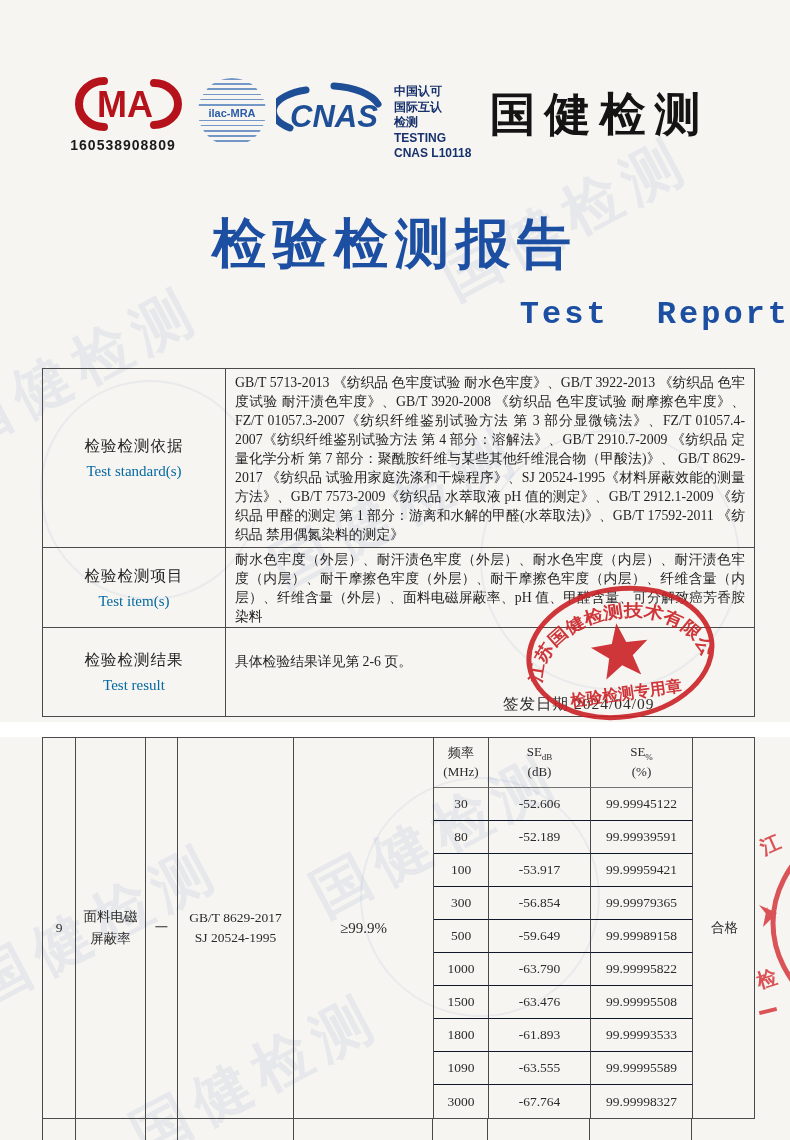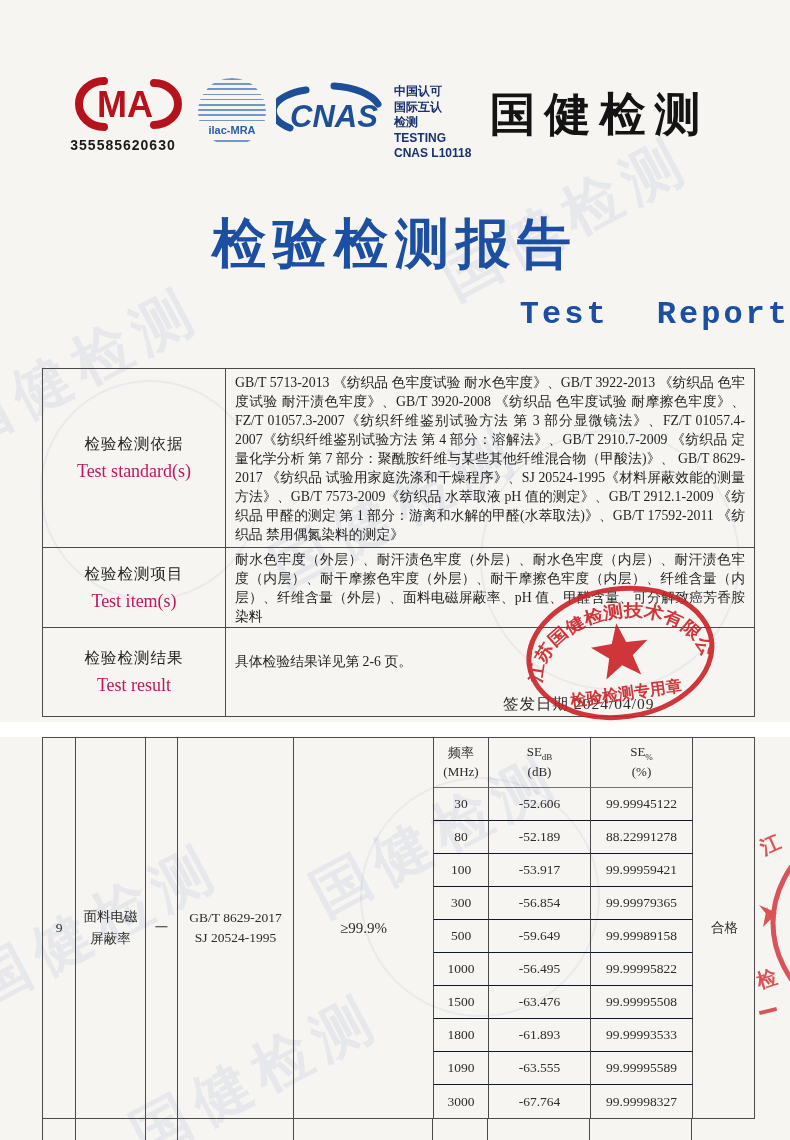--- a/index.html
+++ b/index.html
@@ -15,21 +15,21 @@
         font-family:"DejaVu Sans", sans-serif; }
   .wm-ring { position:absolute; border:2px solid rgba(125,155,205,0.12); border-radius:50%; }
 
   
   .logo-row { position:absolute; top:76px; left:62px; display:flex; align-items:flex-start; }
   .cma-block { text-align:center; }
   .cma-num { font-family:"Liberation Sans", sans-serif; font-size:14px; font-weight:bold; color:#1a1a1a; letter-spacing:1px; margin-top:1px; }
   .ilac { position:relative; width:68px; height:68px; border-radius:50%; margin:2px 10px 0 14px;
           background:repeating-linear-gradient(180deg, rgba(70,120,185,.75) 0 1.6px, rgba(247,245,241,0) 1.6px 5.2px);
           }
-  .ilac-label { position:absolute; top:45px; left:0; width:100%; text-align:center; background:#f7f5f1;
+  .ilac-label { position:absolute; top:28px; left:0; width:100%; text-align:center; background:#f7f5f1;
           font-family:"Liberation Sans", sans-serif; font-size:11px; font-weight:bold; color:#2a5ca8; padding:1px 0; }
   .cnas-block { margin-top:6px; }
   .accred { margin:8px 0 0 6px; font-family:"Liberation Sans", sans-serif; font-size:12px; line-height:1.3;
             color:#17316e; font-weight:bold; }
   .company { font-family:"DejaVu Sans", sans-serif; font-size:46px; font-weight:900; color:#141414;
              letter-spacing:9px; margin:8px 0 0 18px; }
 
   
   .title-cn { position:absolute; top:208px; left:0; width:100%; text-align:center;
               font-size:54px; font-weight:bold; color:#1c4fa1; letter-spacing:7px; }
@@ -37,21 +37,21 @@
               font-family:"Liberation Mono", monospace; font-size:32px; font-weight:bold;
               color:#1c4fa1; letter-spacing:3px; word-spacing:26px; }
 
   
   .table1 { position:absolute; left:42px; top:368px; width:713px; border:1px solid #4a4a4a; background:transparent; }
   .t1-row { display:flex; border-bottom:1px solid #4a4a4a; }
   .t1-row:last-child { border-bottom:none; }
   .t1-label { width:183px; border-right:1px solid #4a4a4a; display:flex; flex-direction:column;
               justify-content:center; align-items:center; text-align:center; gap:6px; }
   .t1-label .cn { font-size:15.5px; color:#1f1f1f; letter-spacing:1px; }
-  .t1-label .en { font-size:18px; color:#be185d;font-family:Liberation Serif, serif; }
+  .t1-label .en { font-size:15px; color:#0369a1;font-family:Liberation Serif, serif; }
   .t1-content { flex:1; padding:5px 9px; font-size:13.8px; line-height:19px; color:#1f1f1f;
                 text-align:justify; display:flex; align-items:center; }
   .t1-content p { width:100%; }
   .h-standards { height:179px; }
   .h-items { height:80px; }
   .h-result { height:88px; }
   .h-result .t1-content { align-items:flex-start; padding-top:24px; }
 
   .issue-date { position:absolute; left:503px; top:694px; font-size:15.5px; color:#2b2b2b; letter-spacing:1px; z-index:2; }
 
@@ -91,21 +91,21 @@
     <div class="wm-ring" style="left:40px; top:380px; width:220px; height:220px;"></div>
     <div class="wm-ring" style="left:480px; top:430px; width:260px; height:260px;"></div>
 
     <div class="logo-row">
       <div class="cma-block">
         <svg width="122" height="56" viewBox="0 0 122 56">
           <path d="M 42,5 A 25,23 0 1 0 42,51" fill="none" stroke="#b5121b" stroke-width="8" stroke-linecap="round"></path>
           <path d="M 92,7 A 24,21 0 0 1 92,49" fill="none" stroke="#b5121b" stroke-width="8" stroke-linecap="round"></path>
           <text x="63" y="41" text-anchor="middle" font-family="Liberation Sans, sans-serif" font-size="36" font-weight="bold" fill="#b5121b">MA</text>
         </svg>
-        <div class="cma-num">355585620630</div>
+        <div class="cma-num">160538908809</div>
       </div>
       <div class="ilac">
         <div class="ilac-label">ilac-MRA</div>
       </div>
       <div class="cnas-block">
         <svg width="112" height="58" viewBox="0 0 112 58">
           <path d="M 30,8 A 46,22 0 0 0 14,46" fill="none" stroke="#1d4e96" stroke-width="7" stroke-linecap="round"></path>
           <path d="M 58,4 A 52,26 0 0 1 102,22" fill="none" stroke="#1d4e96" stroke-width="7" stroke-linecap="round"></path>
           <text x="58" y="45" text-anchor="middle" font-family="Liberation Sans, sans-serif" font-size="31" font-weight="bold" font-style="italic" fill="#1d4e96">CNAS</text>
         </svg>
@@ -208,36 +208,36 @@
         <span><span>SE</span><sub class="se">dB</sub></span>
         <span>(dB)</span>
       </div>
 
       <div class="t2-cell t2-data" style="grid-column:6; grid-row:2;">30</div>
       <div class="t2-cell t2-data" style="grid-column:7; grid-row:2;">-52.606</div>
       <div class="t2-cell t2-data" style="grid-column:8; grid-row:2;">99.99945122</div>
 
       <div class="t2-cell t2-data" style="grid-column:6; grid-row:3;">80</div>
       <div class="t2-cell t2-data" style="grid-column:7; grid-row:3;">-52.189</div>
-      <div class="t2-cell t2-data" style="grid-column:8; grid-row:3;">88.22991278</div>
+      <div class="t2-cell t2-data" style="grid-column:8; grid-row:3;">99.99939591</div>
 
       <div class="t2-cell t2-data" style="grid-column:6; grid-row:4;">100</div>
       <div class="t2-cell t2-data" style="grid-column:7; grid-row:4;">-53.917</div>
       <div class="t2-cell t2-data" style="grid-column:8; grid-row:4;">99.99959421</div>
 
       <div class="t2-cell t2-data" style="grid-column:6; grid-row:5;">300</div>
       <div class="t2-cell t2-data" style="grid-column:7; grid-row:5;">-56.854</div>
       <div class="t2-cell t2-data" style="grid-column:8; grid-row:5;">99.99979365</div>
 
       <div class="t2-cell t2-data" style="grid-column:6; grid-row:6;">500</div>
       <div class="t2-cell t2-data" style="grid-column:7; grid-row:6;">-59.649</div>
       <div class="t2-cell t2-data" style="grid-column:8; grid-row:6;">99.99989158</div>
 
       <div class="t2-cell t2-data" style="grid-column:6; grid-row:7;">1000</div>
-      <div class="t2-cell t2-data" style="grid-column:7; grid-row:7;">-56.495</div>
+      <div class="t2-cell t2-data" style="grid-column:7; grid-row:7;">-63.790</div>
       <div class="t2-cell t2-data" style="grid-column:8; grid-row:7;">99.99995822</div>
 
       <div class="t2-cell t2-data" style="grid-column:6; grid-row:8;">1500</div>
       <div class="t2-cell t2-data" style="grid-column:7; grid-row:8;">-63.476</div>
       <div class="t2-cell t2-data" style="grid-column:8; grid-row:8;">99.99995508</div>
 
       <div class="t2-cell t2-data" style="grid-column:6; grid-row:9;">1800</div>
       <div class="t2-cell t2-data" style="grid-column:7; grid-row:9;">-61.893</div>
       <div class="t2-cell t2-data" style="grid-column:8; grid-row:9;">99.99993533</div>
 

